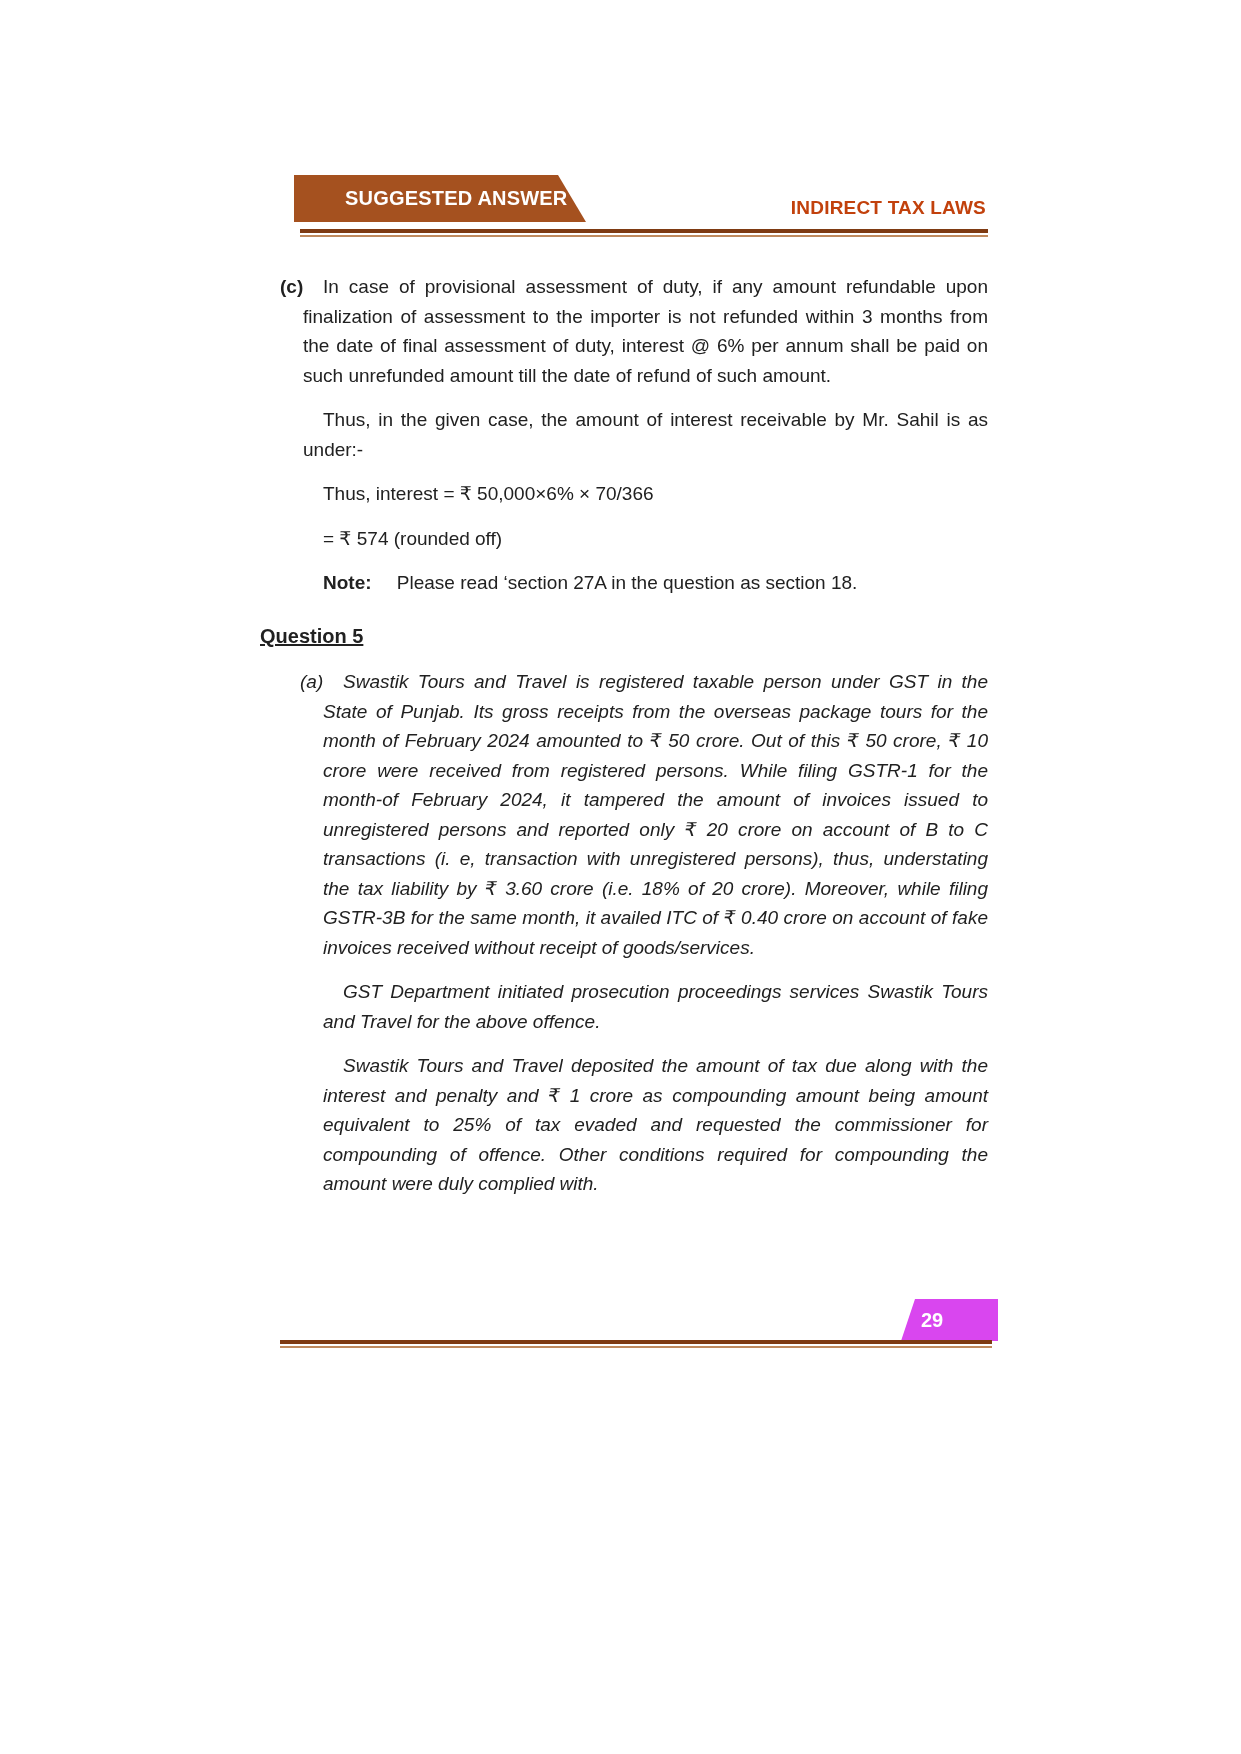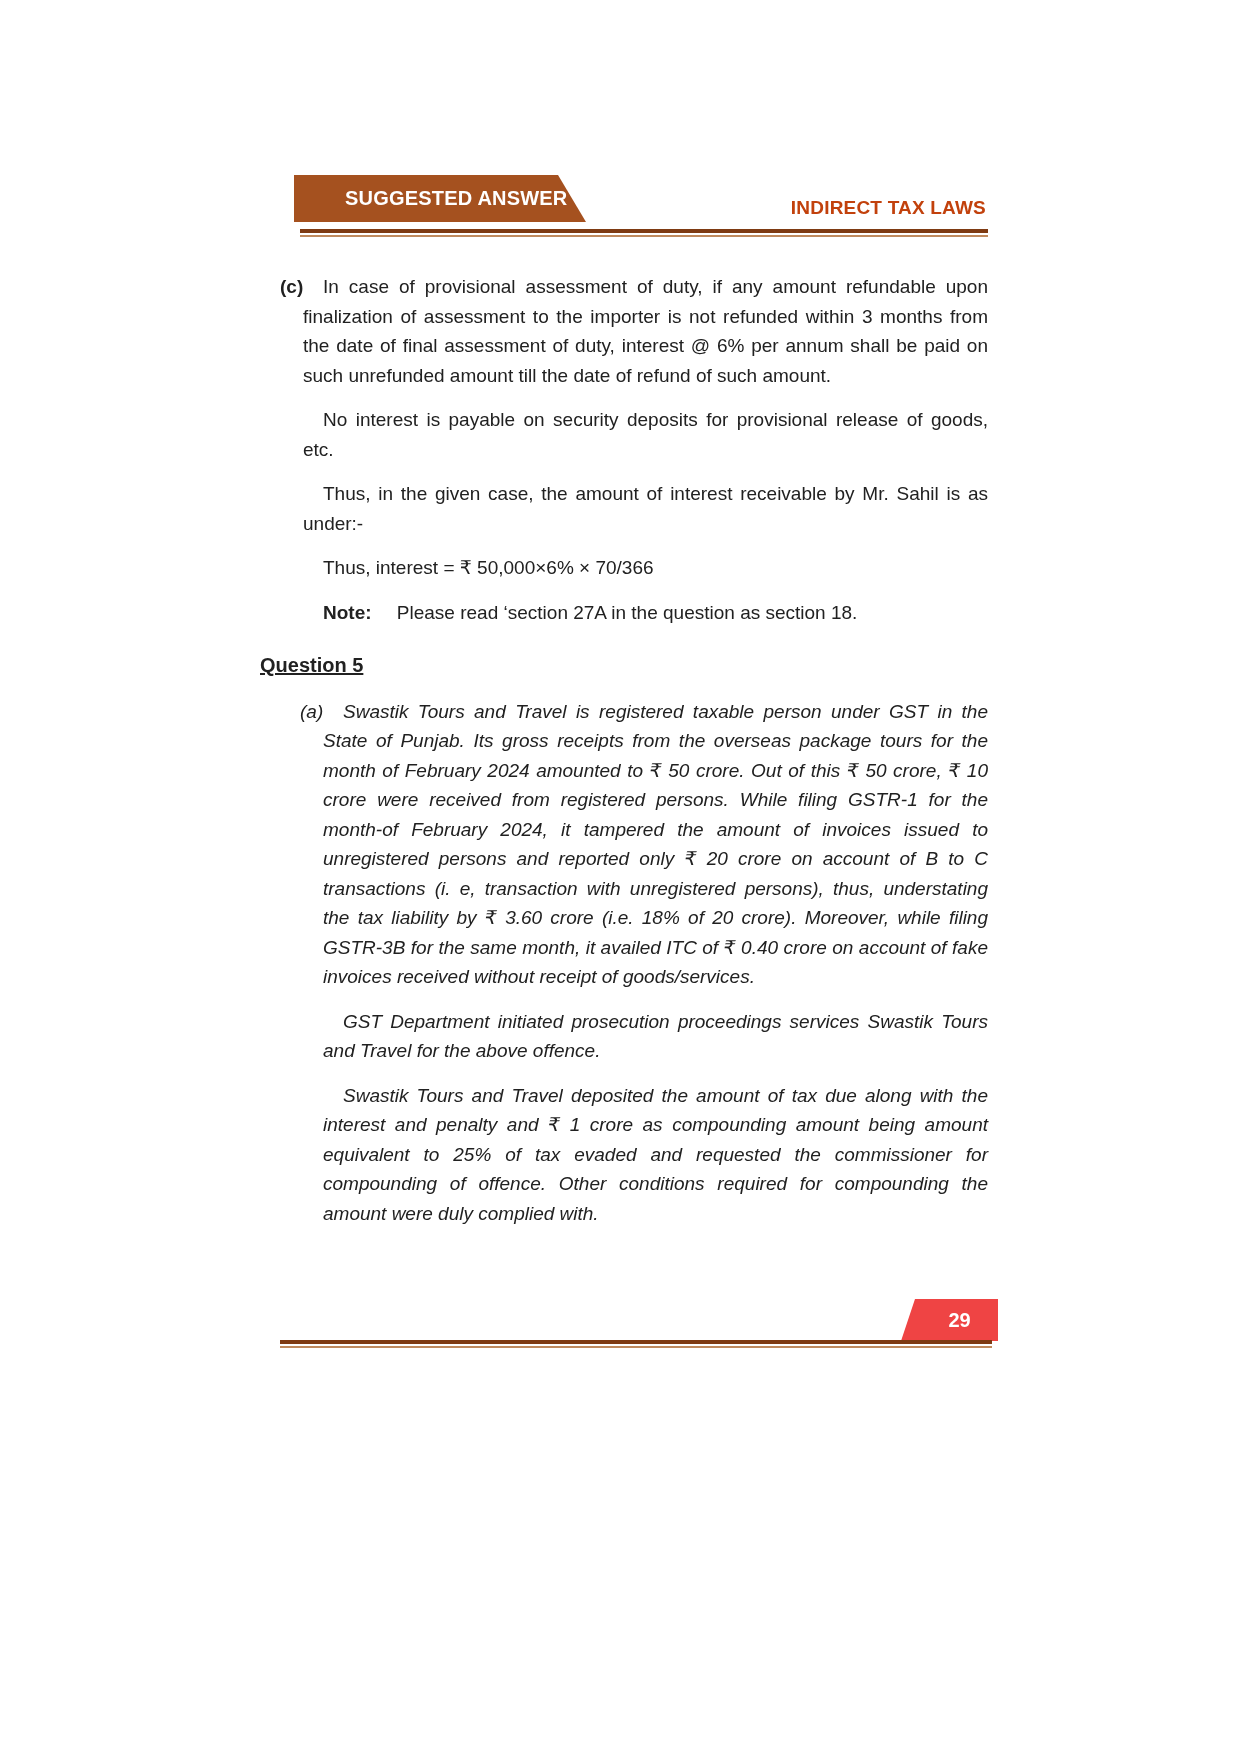--- a/index.html
+++ b/index.html
@@ -67,26 +67,25 @@
   .note-label { font-weight: bold; }
 
   
   .footer { position: absolute; left: 200px; width: 752px; top: 1298px; height: 50px; }
   .page-badge {
     position: absolute;
     right: -6px;
     bottom: 7px;
     width: 97px;
     height: 42px;
-    background: #ef4444;
+    background: #d946ef;
     color: #ffffff;
     font-weight: bold;
     font-size: 20px;
     line-height: 42px;
-    text-align: center;
     clip-path: polygon(14px 0, 100% 0, 100% 100%, 0 100%);
   }
   .footer-rule { position: absolute; left: 0; right: 0; bottom: 0; }
   .footer-rule .rule-main { height: 4px; background: #7e3a12; }
   .footer-rule .rule-thin { height: 2px; background: #c08a5e; margin-top: 2px; }
 </style>
 </head>
 <body>
 
 <div class="page">
@@ -104,34 +103,34 @@
       </div>
     </div>
 
     <div class="bodytext">
 
       <div class="para hang">
         <span class="item-label label-bold">(c)</span>
         <span>In case of provisional assessment of duty, if any amount refundable upon finalization of assessment to the importer is not refunded within 3 months from the date of final assessment of duty, interest @ 6% per annum shall be paid on such unrefunded amount till the date of refund of such amount.</span>
       </div>
 
-      <div class="para indent">
-        <span>No interest is payable on security deposits for provisional release of goods, etc.</span>
-      </div>
 
       <div class="para indent">
         <span>Thus, in the given case, the amount of interest receivable by Mr. Sahil is as under:-</span>
       </div>
 
 
 
       <div class="para indent">
         <span>Thus, interest = ₹ 50,000×6% × 70/366</span>
       </div>
 
+      <div class="para indent">
+        <span>= ₹ 574 (rounded off)</span>
+      </div>
 
       <div class="para indent">
         <span class="note-label">Note:</span><span> Please read ‘section 27A in the question as section 18.</span>
       </div>
 
       <div class="q-heading">Question 5</div>
 
       <div class="italic-block">
         <div class="para hang">
           <span class="item-label">(a)</span>

